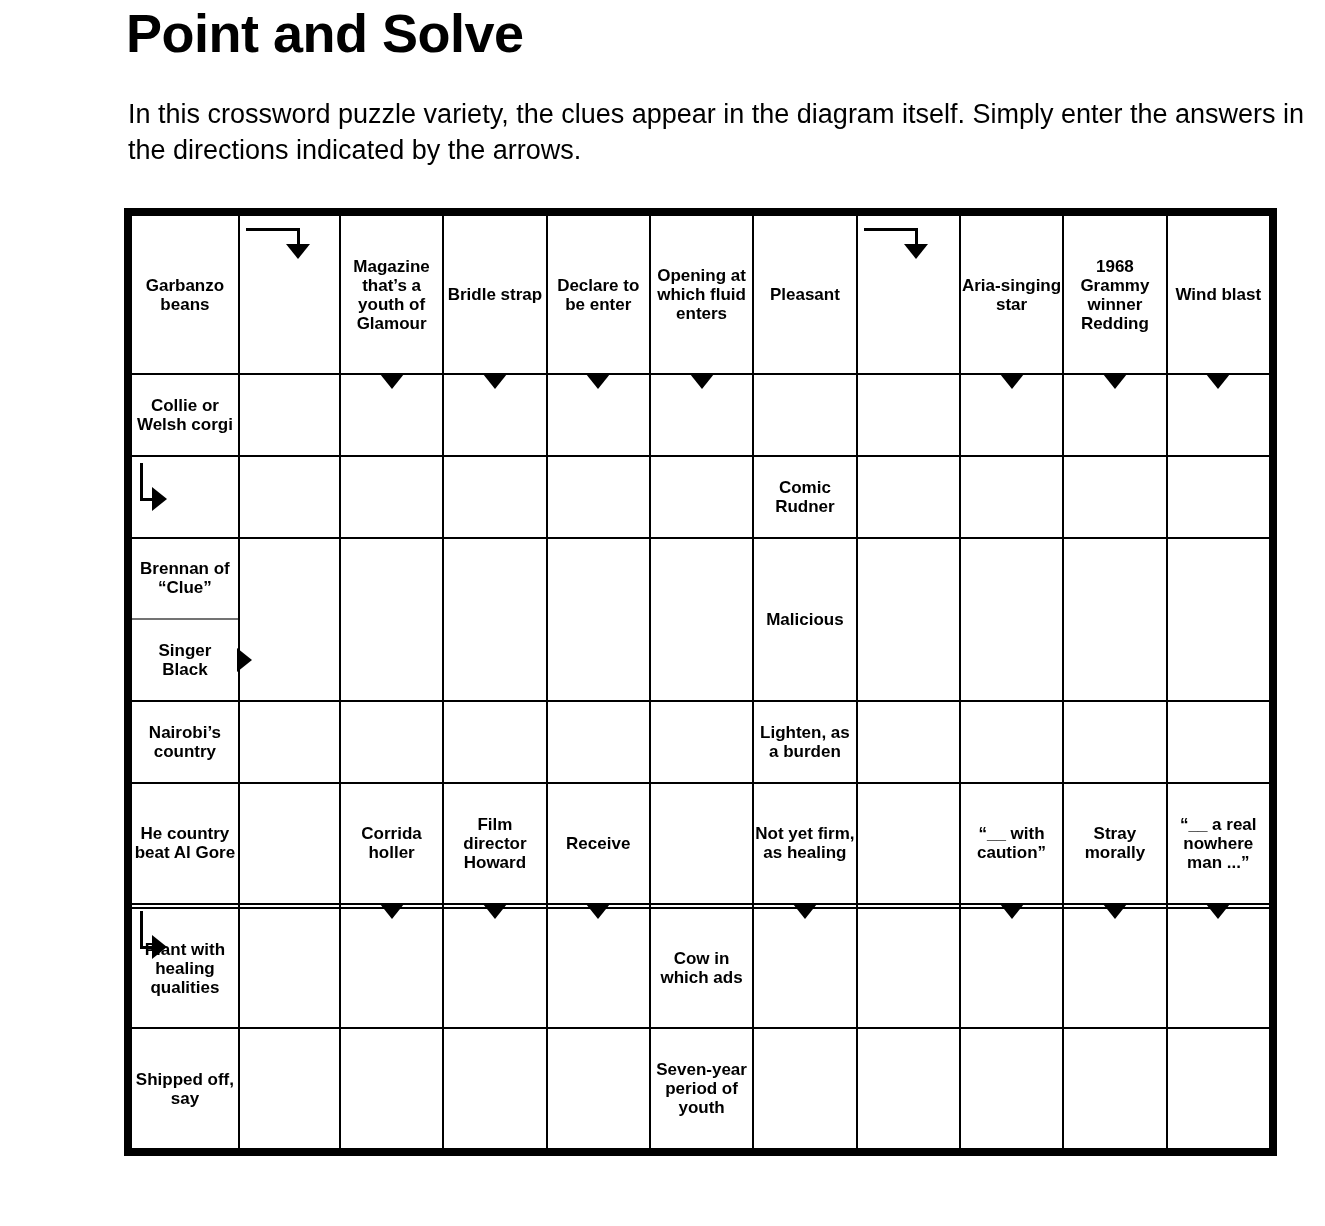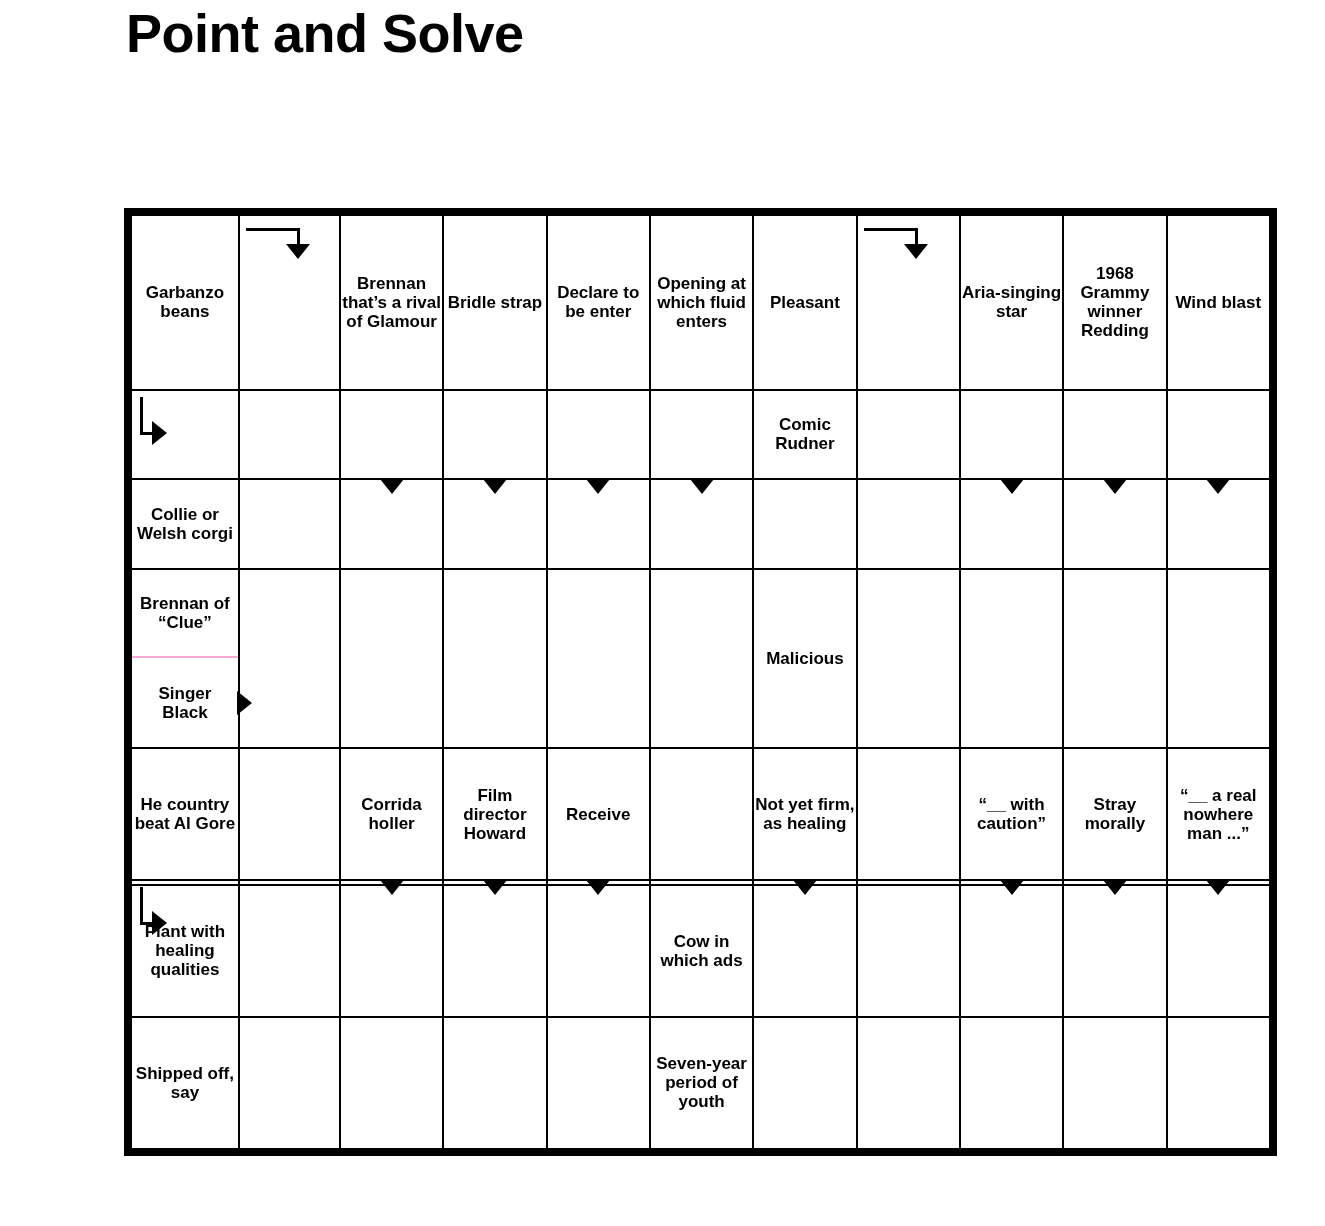--- a/index.html
+++ b/index.html
@@ -178,29 +178,30 @@
   .split > div {
     flex: 1 1 50%;
     display: flex;
     align-items: center;
     justify-content: center;
     text-align: center;
     padding: 0 3px;
     box-sizing: border-box;
   }
   .split > div:first-child {
-    border-bottom: 2px solid #f9a8d4;
+    border-bottom: 2px solid #737373;
   }
 </style>
 </head>
 <body>
 
 <div class="page">
 
   <div class="title">Point and Solve</div>
+  <div class="intro">In this crossword puzzle variety, the clues appear in the diagram itself. Simply enter the answers in the directions indicated by the arrows.</div>
 
   <div class="grid-wrap">
     <table class="grid">
       <colgroup>
         <col style="width:9.6%">
         <col style="width:9.0%">
         <col style="width:9.2%">
         <col style="width:9.2%">
         <col style="width:9.2%">
         <col style="width:9.2%">
@@ -214,83 +215,83 @@
       <tbody>
           <tr>
         <td class="clue">Garbanzo beans</td>
         <td class="empty">
           <span class="bent-down">
                 <span class="h"></span>
                 <span class="v"></span>
                 <span class="head"></span>
               </span>
         </td>
-        <td class="clue">Brennan that’s a rival of Glamour</td>
+        <td class="clue">Magazine that’s a youth of Glamour</td>
         <td class="clue">Bridle strap</td>
         <td class="clue">Declare to be enter</td>
         <td class="clue">Opening at which fluid enters</td>
         <td class="clue">Pleasant</td>
         <td class="empty">
           <span class="bent-down">
                 <span class="h"></span>
                 <span class="v"></span>
                 <span class="head"></span>
               </span>
         </td>
         <td class="clue">Aria-singing star</td>
         <td class="clue">1968 Grammy winner Redding</td>
         <td class="clue">Wind blast</td>
       </tr>
 
       <tr>
+        <td class="clue">Collie or Welsh corgi</td>
+        <td class="empty"></td>
+        <td class="empty">
+          <span class="arrow-down" style="top:-1px;bottom:auto;"></span>
+        </td>
+        <td class="empty">
+          <span class="arrow-down" style="top:-1px;bottom:auto;"></span>
+        </td>
+        <td class="empty">
+          <span class="arrow-down" style="top:-1px;bottom:auto;"></span>
+        </td>
+        <td class="empty">
+          <span class="arrow-down" style="top:-1px;bottom:auto;"></span>
+        </td>
+        <td class="empty"></td>
+        <td class="empty"></td>
+        <td class="empty">
+          <span class="arrow-down" style="top:-1px;bottom:auto;"></span>
+        </td>
+        <td class="empty">
+          <span class="arrow-down" style="top:-1px;bottom:auto;"></span>
+        </td>
+        <td class="empty">
+          <span class="arrow-down" style="top:-1px;bottom:auto;"></span>
+        </td>
+      </tr>
+
+      <tr>
         <td class="empty">
           <span class="bent-right">
                 <span class="v"></span>
                 <span class="h"></span>
                 <span class="head"></span>
               </span>
         </td>
         <td class="empty"></td>
         <td class="empty"></td>
         <td class="empty"></td>
         <td class="empty"></td>
         <td class="empty"></td>
         <td class="clue">Comic Rudner</td>
         <td class="empty"></td>
         <td class="empty"></td>
         <td class="empty"></td>
         <td class="empty"></td>
-      </tr>
-
-      <tr>
-        <td class="clue">Collie or Welsh corgi</td>
-        <td class="empty"></td>
-        <td class="empty">
-          <span class="arrow-down" style="top:-1px;bottom:auto;"></span>
-        </td>
-        <td class="empty">
-          <span class="arrow-down" style="top:-1px;bottom:auto;"></span>
-        </td>
-        <td class="empty">
-          <span class="arrow-down" style="top:-1px;bottom:auto;"></span>
-        </td>
-        <td class="empty">
-          <span class="arrow-down" style="top:-1px;bottom:auto;"></span>
-        </td>
-        <td class="empty"></td>
-        <td class="empty"></td>
-        <td class="empty">
-          <span class="arrow-down" style="top:-1px;bottom:auto;"></span>
-        </td>
-        <td class="empty">
-          <span class="arrow-down" style="top:-1px;bottom:auto;"></span>
-        </td>
-        <td class="empty">
-          <span class="arrow-down" style="top:-1px;bottom:auto;"></span>
-        </td>
       </tr>
 
       <tr>
         <td class="clue" style="padding:0;">
           <div class="split">
             <div>Brennan of “Clue”</div>
             <div>
               <span>Singer Black</span>
               <span class="arrow-right outside" style="top:75%;"></span>
             </div>
@@ -301,20 +302,33 @@
         <td class="empty"></td>
         <td class="empty"></td>
         <td class="empty"></td>
         <td class="clue">Malicious</td>
         <td class="empty"></td>
         <td class="empty"></td>
         <td class="empty"></td>
         <td class="empty"></td>
       </tr>
 
+      <tr>
+        <td class="clue">Nairobi’s country</td>
+        <td class="empty"></td>
+        <td class="empty"></td>
+        <td class="empty"></td>
+        <td class="empty"></td>
+        <td class="empty"></td>
+        <td class="clue">Lighten, as a burden</td>
+        <td class="empty"></td>
+        <td class="empty"></td>
+        <td class="empty"></td>
+        <td class="empty"></td>
+      </tr>
 
       <tr>
         <td class="clue">He country beat Al Gore</td>
         <td class="empty"></td>
         <td class="clue">Corrida holler</td>
         <td class="clue">Film director Howard</td>
         <td class="clue">Receive</td>
         <td class="empty"></td>
         <td class="clue">Not yet firm, as healing</td>
         <td class="empty"></td>

